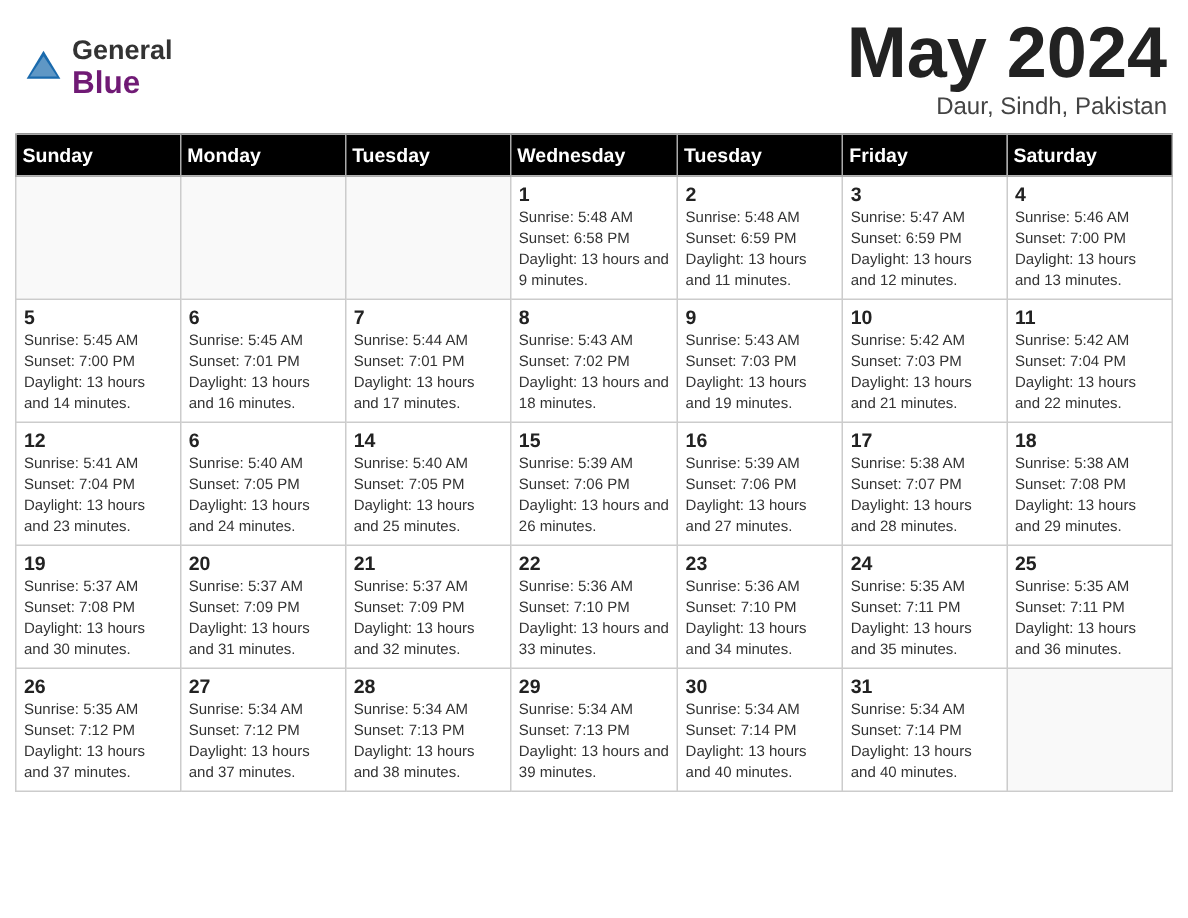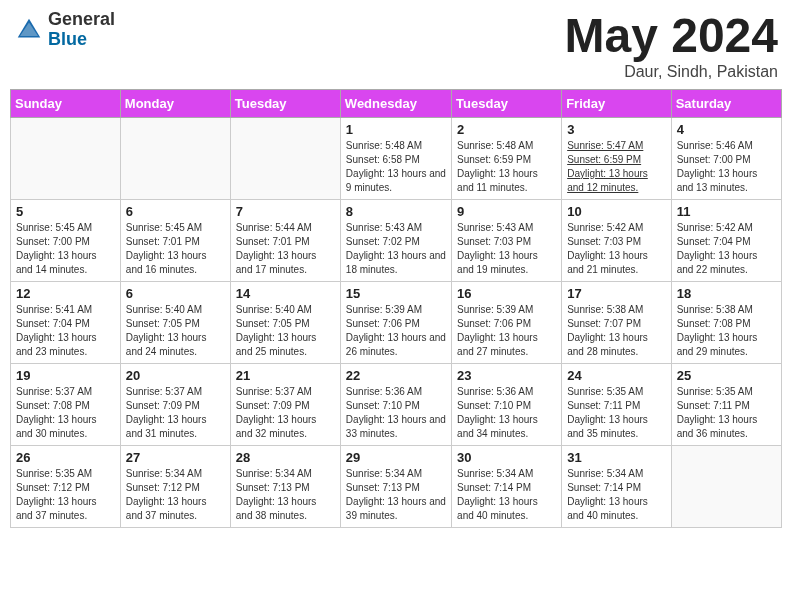--- a/index.html
+++ b/index.html
@@ -6,42 +6,42 @@
     body {
       font-family: Arial, sans-serif;
       background: #fff;
       width: 792px;
       min-height: 612px;
       padding: 10px;
     }
     .header {
       display: flex;
       justify-content: space-between;
-      align-items: flex-start;
+      align-items: center;
       margin-bottom: 8px;
       padding: 0 4px;
     }
     .logo {
       display: flex;
       align-items: center;
     }
     .logo-text {
       display: flex;
       flex-direction: column;
       line-height: 1.1;
     }
     .logo-general {
       font-size: 18px;
       font-weight: bold;
       color: #333;
     }
     .logo-blue {
-      font-size: 18px;
-      font-weight: bold;
-      color: #0369a1;
+      font-size: 21px;
+      font-weight: bold;
+      color: #701a75;
     }
     .logo-icon {
       width: 30px;
       height: 30px;
       margin-right: 4px;
     }
     .title-block {
       text-align: right;
     }
     .month-title {
@@ -53,21 +53,21 @@
     .location {
       font-size: 16px;
       color: #444;
     }
     .calendar {
       width: 100%;
       border-collapse: collapse;
       border: 1px solid #ccc;
     }
     .calendar th {
-      background: #d946ef;
+      background: #000000;
       color: #fff;
       font-size: 13px;
       font-weight: bold;
       padding: 6px 4px;
       text-align: left;
       border: 1px solid #aaa;
     }
     .calendar td {
       vertical-align: top;
       border: 1px solid #ccc;
@@ -137,21 +137,21 @@
 Daylight: 13 hours and 9 minutes.</div>
         </td>
         <td>
           <div class="day-num">2</div>
           <div class="cell-info" style="white-space: pre-line;">Sunrise: 5:48 AM
 Sunset: 6:59 PM
 Daylight: 13 hours and 11 minutes.</div>
         </td>
         <td>
           <div class="day-num">3</div>
-          <div class="cell-info" style="white-space: pre-line; text-decoration: underline;">Sunrise: 5:47 AM
+          <div class="cell-info" style="white-space: pre-line;">Sunrise: 5:47 AM
 Sunset: 6:59 PM
 Daylight: 13 hours and 12 minutes.</div>
         </td>
         <td>
           <div class="day-num">4</div>
           <div class="cell-info" style="white-space: pre-line;">Sunrise: 5:46 AM
 Sunset: 7:00 PM
 Daylight: 13 hours and 13 minutes.</div>
         </td>
       </tr>

